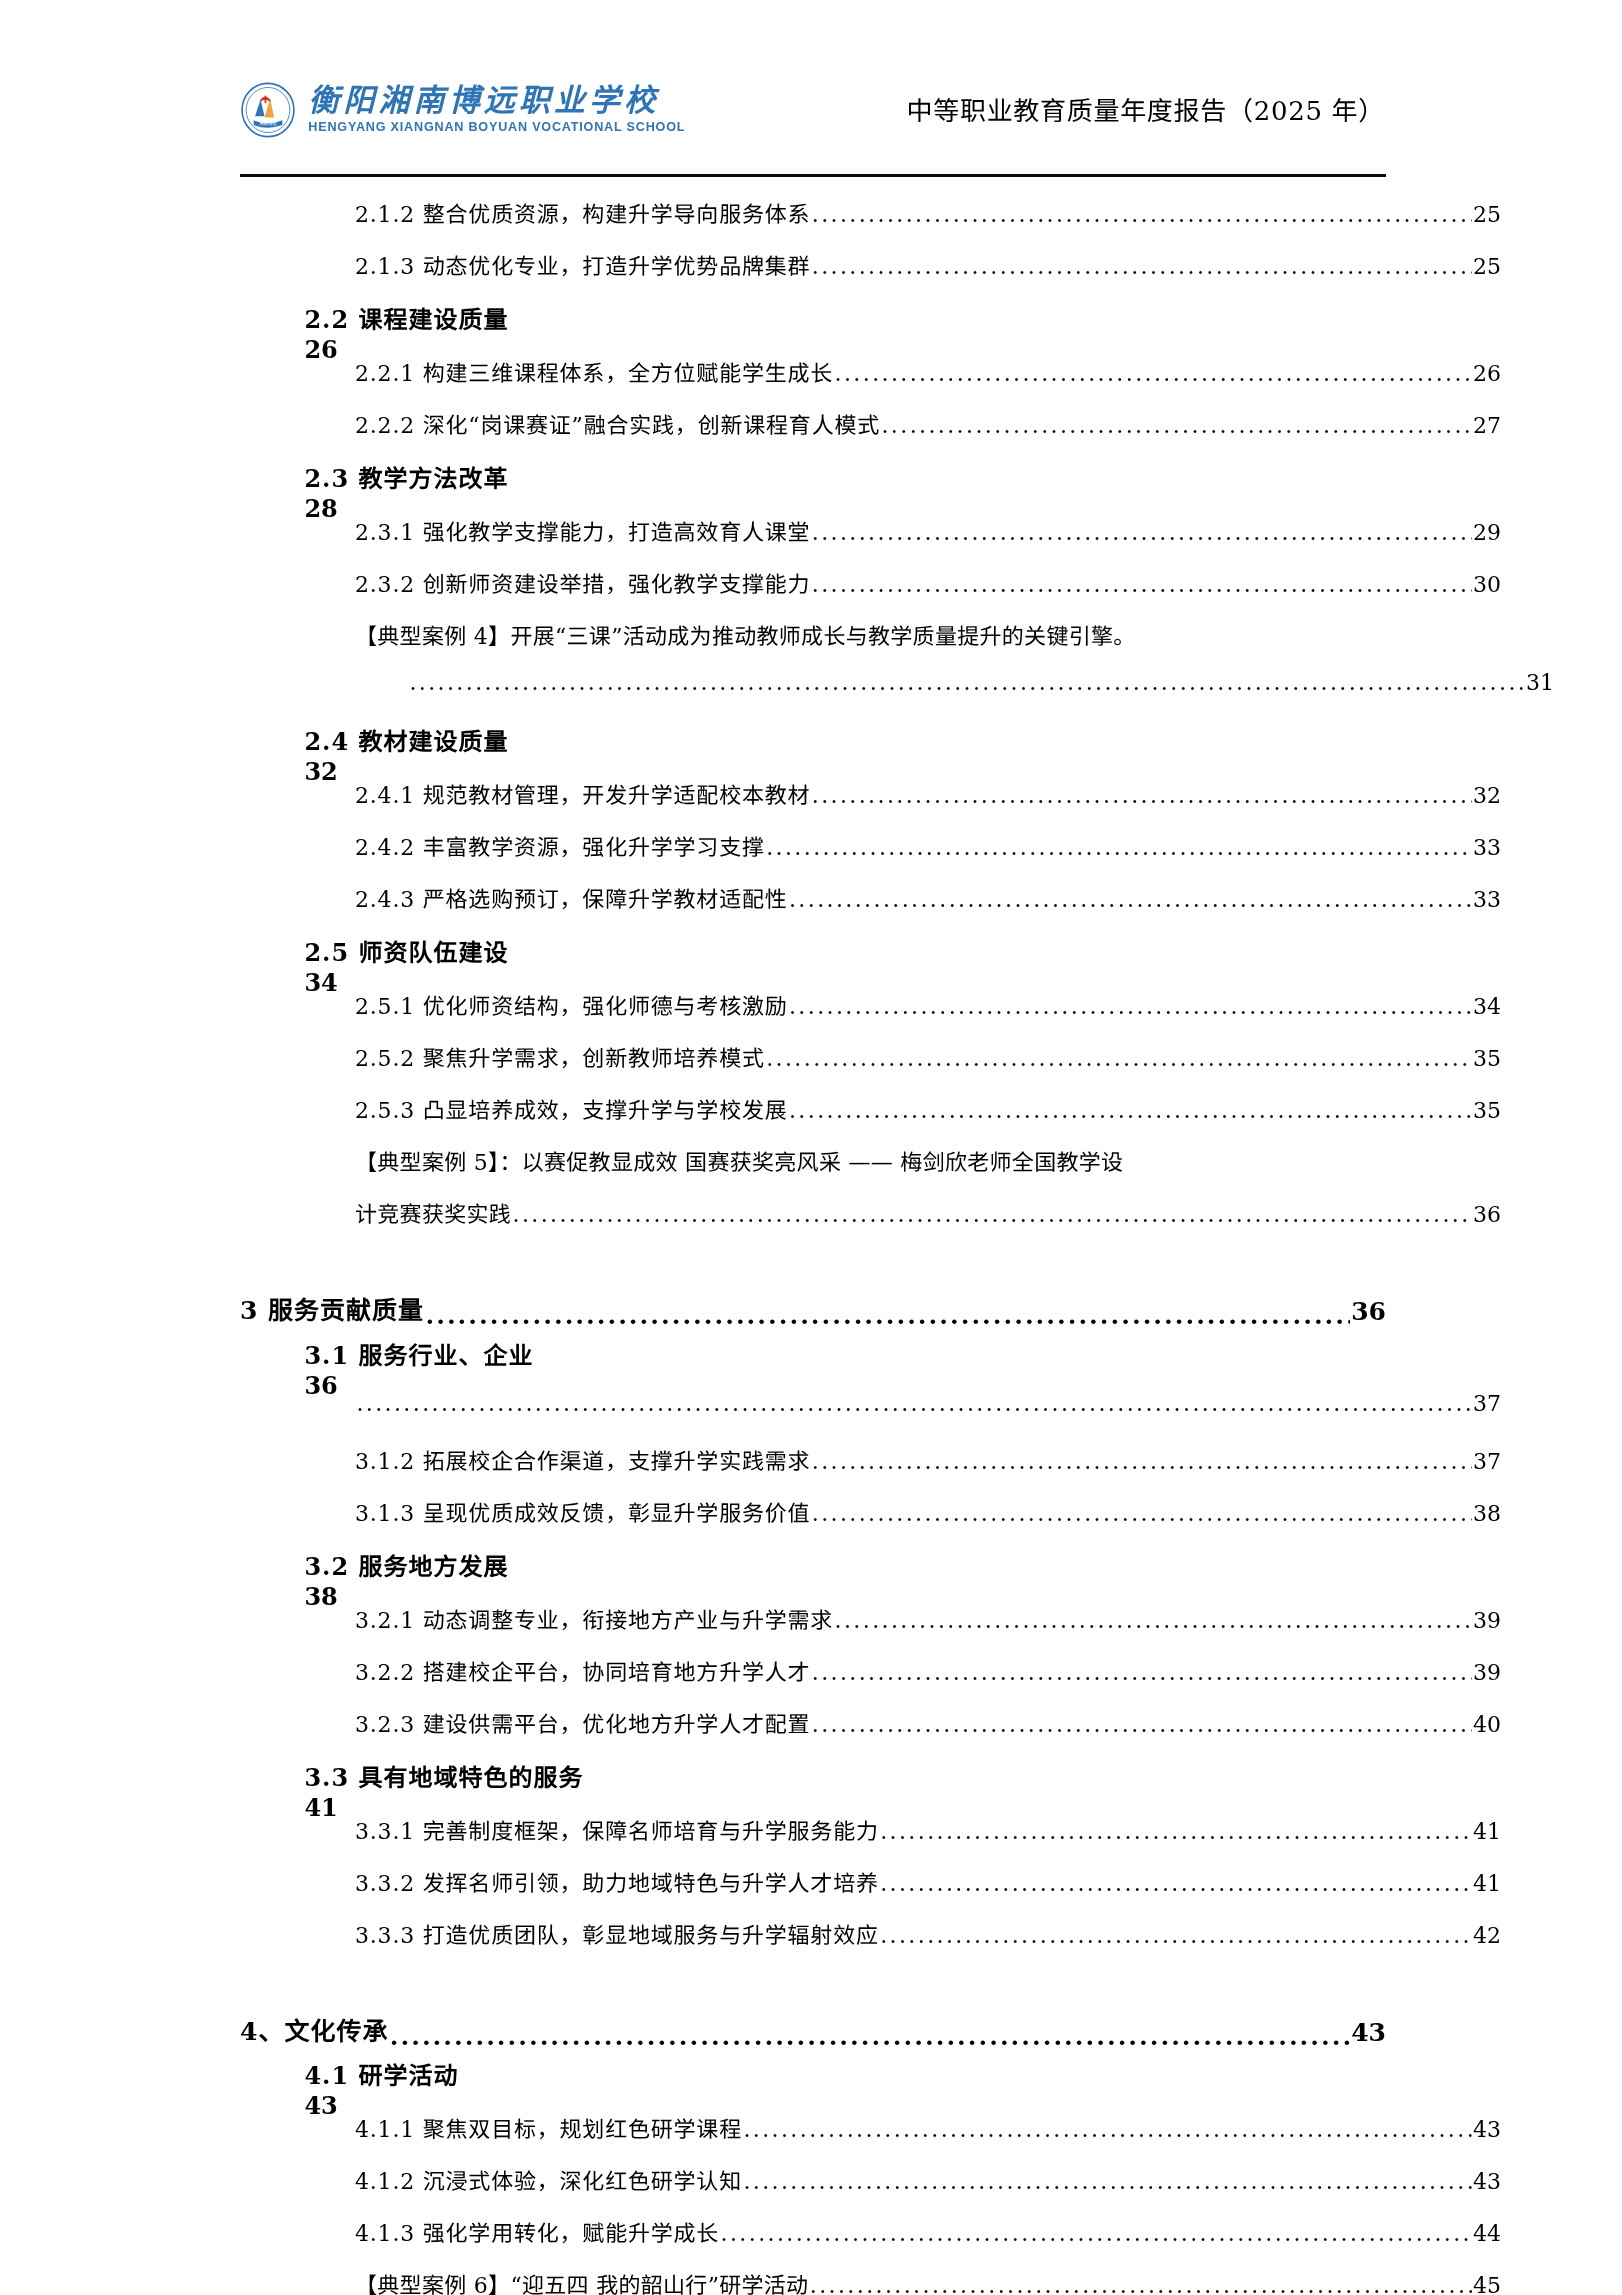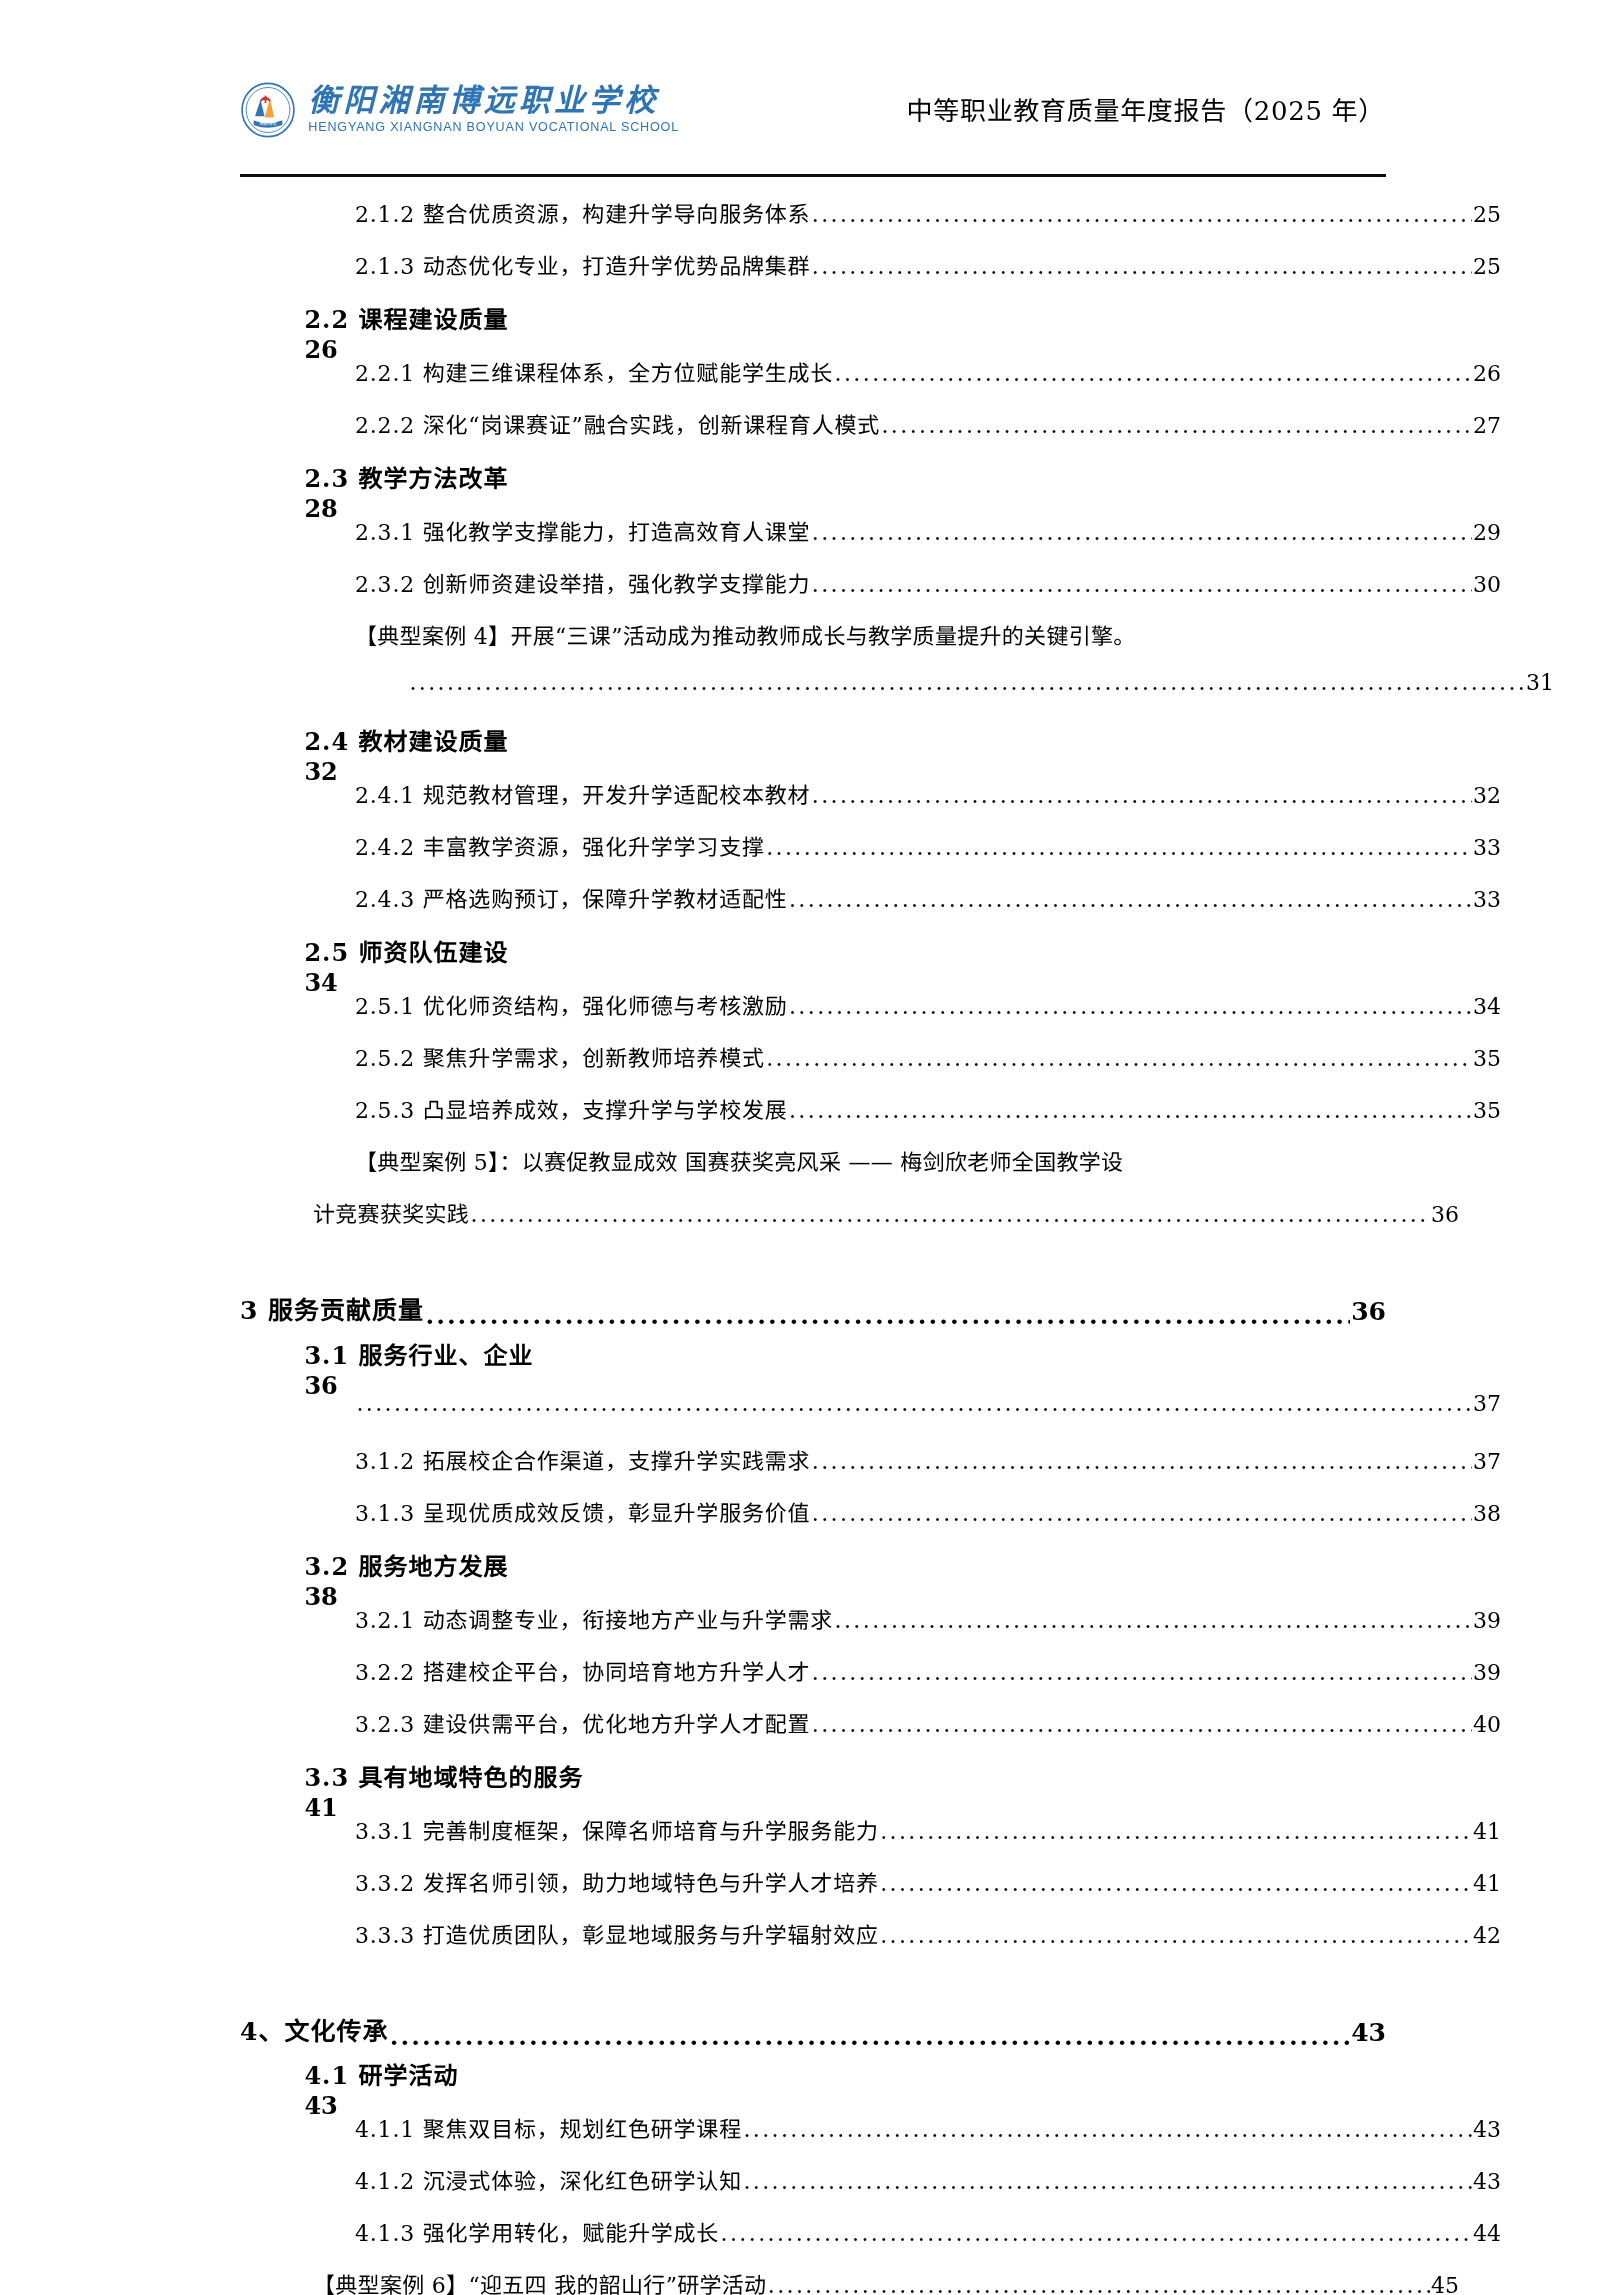--- a/index.html
+++ b/index.html
@@ -58,21 +58,21 @@
     font-size: 31px;
     font-weight: 700;
     font-style: italic;
     color: #2f74b5;
     letter-spacing: 4.1px;
     white-space: nowrap;
   }
   .brand-en {
     font-family: "Liberation Sans", "DejaVu Sans", sans-serif;
     font-size: 12.6px;
-    font-weight: 400;
+    font-weight: 700;
     color: #2f74b5;
     letter-spacing: 0.8px;
     margin-top: 4.8px;
     white-space: nowrap;
   }
   .header-title {
     font-family: "DejaVu Serif", "Liberation Serif", serif;
     font-size: 26px;
     color: #000;
     white-space: nowrap;
@@ -157,21 +157,21 @@
     margin-left: 115px;
     height: 52px;
     align-items: baseline;
   }
   .lv3 .toc-label { letter-spacing: 0.8px; }
 
   
   .case {
     font-size: 22px;
     font-weight: 400;
-    margin-left: 73px;
+    margin-left: 115px;
     height: 52px;
     align-items: baseline;
   }
   .case .toc-label { letter-spacing: 0.3px; }
 
   
   .case-full {
     font-size: 22px;
     margin-left: 115px;
     height: 52px;

